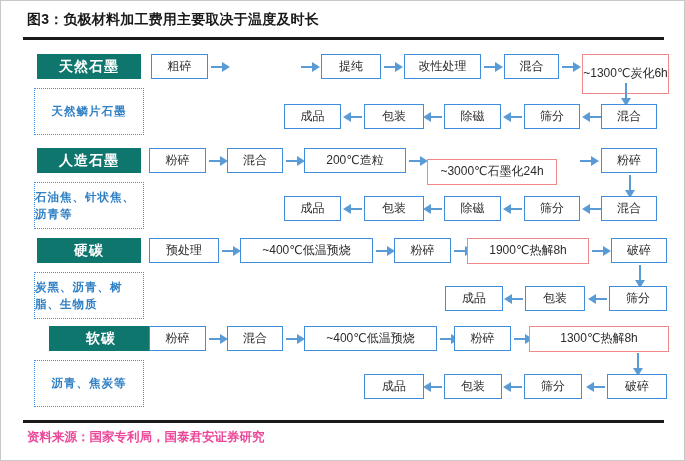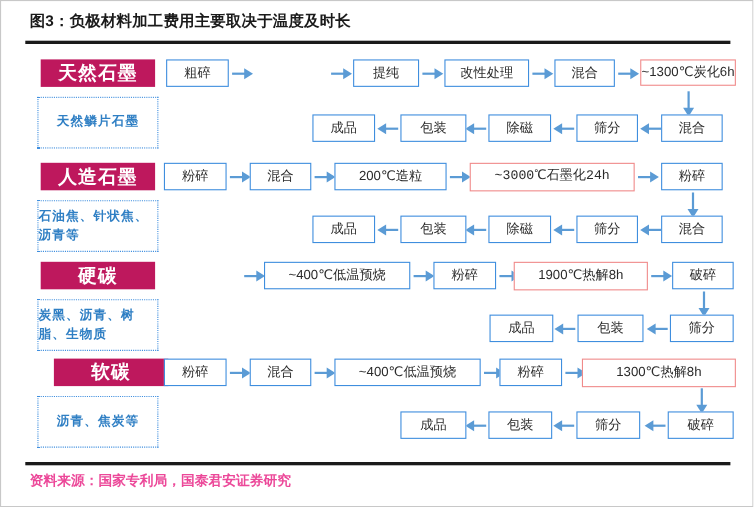--- a/index.html
+++ b/index.html
@@ -64,23 +64,23 @@
   }
   .box.red {
     border: 1.6px solid #f08a8a;
   }
   .cat-head {
     position: absolute;
     box-sizing: border-box;
     display: flex;
     align-items: center;
     justify-content: center;
-    background: #be185d;
+    background: #0f766e;
     color: #ffffff;
-    font-size: 17px;
+    font-size: 14px;
     font-weight: bold;
     letter-spacing: 1px;
     white-space: nowrap;
     font-family: Liberation Mono, monospace;
   }
   .cat-sub {
     position: absolute;
     box-sizing: border-box;
     display: flex;
     align-items: center;
@@ -148,21 +148,21 @@
       <i class="head"></i>
     </div>
   <div class="box blue" style="left:403px; top:53px; width:77px; height:25px;">改性处理</div>
   <div class="arrow h right" style="left:483px; top:65px; width:12px;">
       <i class="head"></i>
     </div>
   <div class="box blue" style="left:503px; top:53px; width:55px; height:25px;">混合</div>
   <div class="arrow h right" style="left:561px; top:65px; width:12px;">
       <i class="head"></i>
     </div>
-  <div class="box red" style="left:581px; top:53px; width:87px; height:24px;">~1300℃炭化6h</div>
+  <div class="box red" style="left:581px; top:53px; width:87px; height:40px;">~1300℃炭化6h</div>
   <div class="arrow v down" style="left:624px; top:82px; height:16px;">
       <i class="head"></i>
     </div>
 
   <div class="box blue" style="left:600px; top:103px; width:56px; height:25px;">混合</div>
   <div class="arrow h left" style="left:588px; top:115px; width:12px;">
       <i class="head"></i>
     </div>
   <div class="box blue" style="left:523px; top:103px; width:56px; height:25px;">筛分</div>
   <div class="arrow h left" style="left:509px; top:115px; width:12px;">
@@ -186,21 +186,21 @@
       <i class="head"></i>
     </div>
   <div class="box blue" style="left:226px; top:147px; width:56px; height:25px;">混合</div>
   <div class="arrow h right" style="left:285px; top:159px; width:12px;">
       <i class="head"></i>
     </div>
   <div class="box blue" style="left:303px; top:147px; width:102px; height:25px;">200℃造粒</div>
   <div class="arrow h right" style="left:408px; top:159px; width:12px;">
       <i class="head"></i>
     </div>
-  <div class="box red" style="left:426px; top:147px; width:150px; height:26px;font-family:Liberation Mono, monospace;">~3000℃石墨化24h</div>
+  <div class="box red" style="left:426px; top:158px; width:130px; height:26px;">~3000℃石墨化24h</div>
   <div class="arrow h right" style="left:579px; top:159px; width:12px;">
       <i class="head"></i>
     </div>
   <div class="box blue" style="left:600px; top:147px; width:56px; height:25px;">粉碎</div>
   <div class="arrow v down" style="left:628px; top:174px; height:16px;">
       <i class="head"></i>
     </div>
 
   <div class="box blue" style="left:600px; top:195px; width:56px; height:25px;">混合</div>
   <div class="arrow h left" style="left:588px; top:207px; width:12px;">
@@ -216,20 +216,21 @@
     </div>
   <div class="box blue" style="left:363px; top:195px; width:60px; height:25px;">包装</div>
   <div class="arrow h left" style="left:349px; top:207px; width:12px;">
       <i class="head"></i>
     </div>
   <div class="box blue" style="left:283px; top:195px; width:57px; height:25px;">成品</div>
 
   <div class="cat-head" style="left:36px; top:237px; width:104px; height:25px;">硬碳</div>
   <div class="cat-sub" style="left:33px; top:271px; width:110px; height:47px;">炭黑、沥青、树脂、生物质</div>
 
+  <div class="box blue" style="left:148px; top:237px; width:70px; height:25px;">预处理</div>
   <div class="arrow h right" style="left:221px; top:249px; width:12px;">
       <i class="head"></i>
     </div>
   <div class="box blue" style="left:239px; top:237px; width:133px; height:25px;">~400℃低温预烧</div>
   <div class="arrow h right" style="left:375px; top:249px; width:12px;">
       <i class="head"></i>
     </div>
   <div class="box blue" style="left:393px; top:237px; width:57px; height:25px;">粉碎</div>
   <div class="arrow h right" style="left:453px; top:249px; width:12px;">
       <i class="head"></i>

